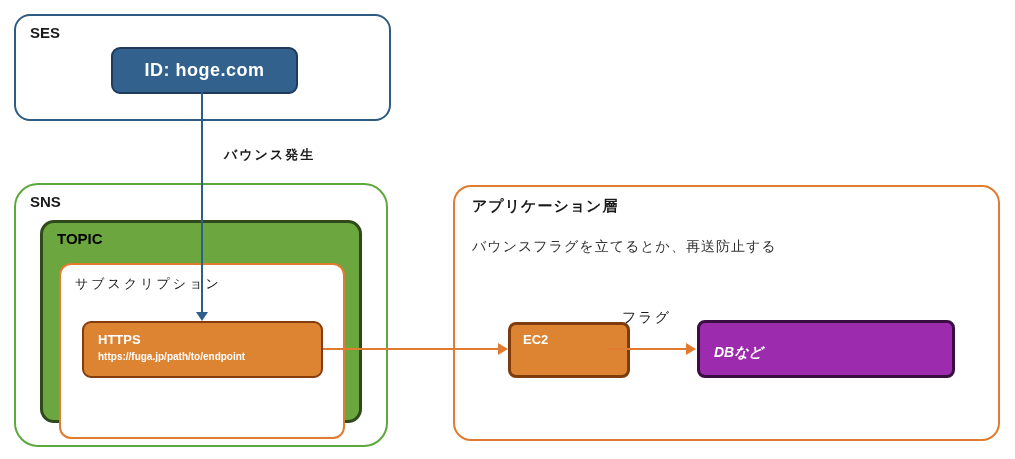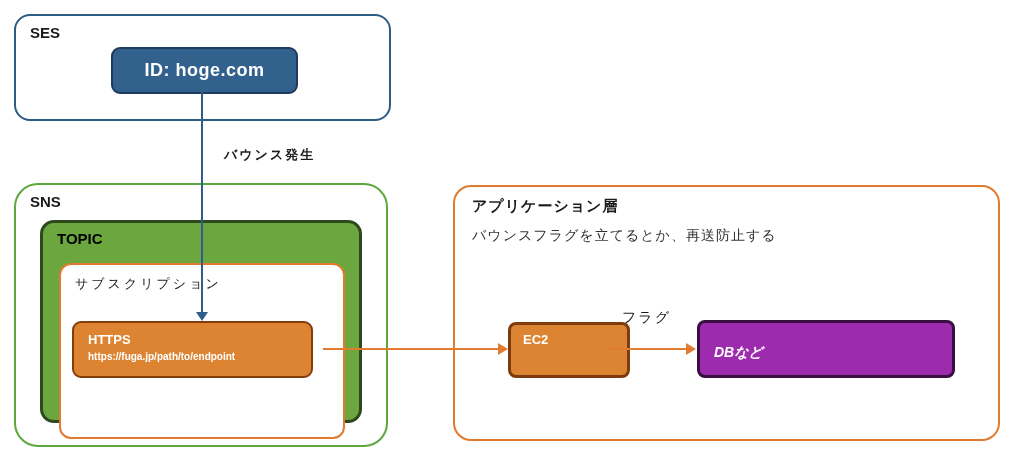--- a/index.html
+++ b/index.html
@@ -21,30 +21,30 @@
   .sns-label{position:absolute;left:14px;top:8px;font-weight:bold;font-size:15px;}
 
   .topic-box{position:absolute;left:24px;top:35px;width:322px;height:203px;
     background:#6CA63E;border:3px solid #2E4A1D;border-radius:14px;box-sizing:border-box;}
   .topic-label{position:absolute;left:14px;top:7px;color:#000000;font-weight:bold;font-size:15px;}
 
   .sub-box{position:absolute;left:16px;top:40px;width:286px;height:176px;
     background:#ffffff;border:2px solid #E07B2F;border-radius:12px;box-sizing:border-box;}
   .sub-label{position:absolute;left:14px;top:10px;font-size:13px;letter-spacing:3px;}
 
-  .https-box{position:absolute;left:11px;top:56px;width:241px;height:57px;
+  .https-box{position:absolute;left:21px;top:56px;width:241px;height:57px;
     background:#DD8433;border:2px solid #843C0C;border-radius:9px;box-sizing:border-box;
     color:#ffffff;padding:8px 0 0 14px;}
   .https-proto{font-weight:bold;font-size:13px;line-height:17px;}
   .https-url{font-weight:bold;font-size:10px;line-height:18px;}
 
   .app-box{position:absolute;left:453px;top:185px;width:547px;height:256px;
     border:2px solid #E07B2F;border-radius:18px;background:#ffffff;box-sizing:border-box;}
   .app-title{position:absolute;left:17px;top:10px;font-weight:bold;font-size:15px;letter-spacing:1px;}
-  .app-desc{position:absolute;left:17px;top:40px;font-size:14px;letter-spacing:1px;color:#333;}
+  .app-desc{position:absolute;left:17px;top:51px;font-size:14px;letter-spacing:1px;color:#333;}
 
   .ec2-box{position:absolute;left:53px;top:135px;width:122px;height:56px;
     background:#DD8433;border:3px solid #7E3C0E;border-radius:8px;box-sizing:border-box;
     color:#ffffff;font-weight:bold;font-size:13px;padding:7px 0 0 12px;}
 
   .db-box{position:absolute;left:242px;top:133px;width:258px;height:58px;
     background:#9C2BAD;border:3px solid #390F42;border-radius:8px;box-sizing:border-box;
     color:#ffffff;font-weight:bold;font-size:14px;padding:21px 0 0 14px;font-style:italic;}
 
   

